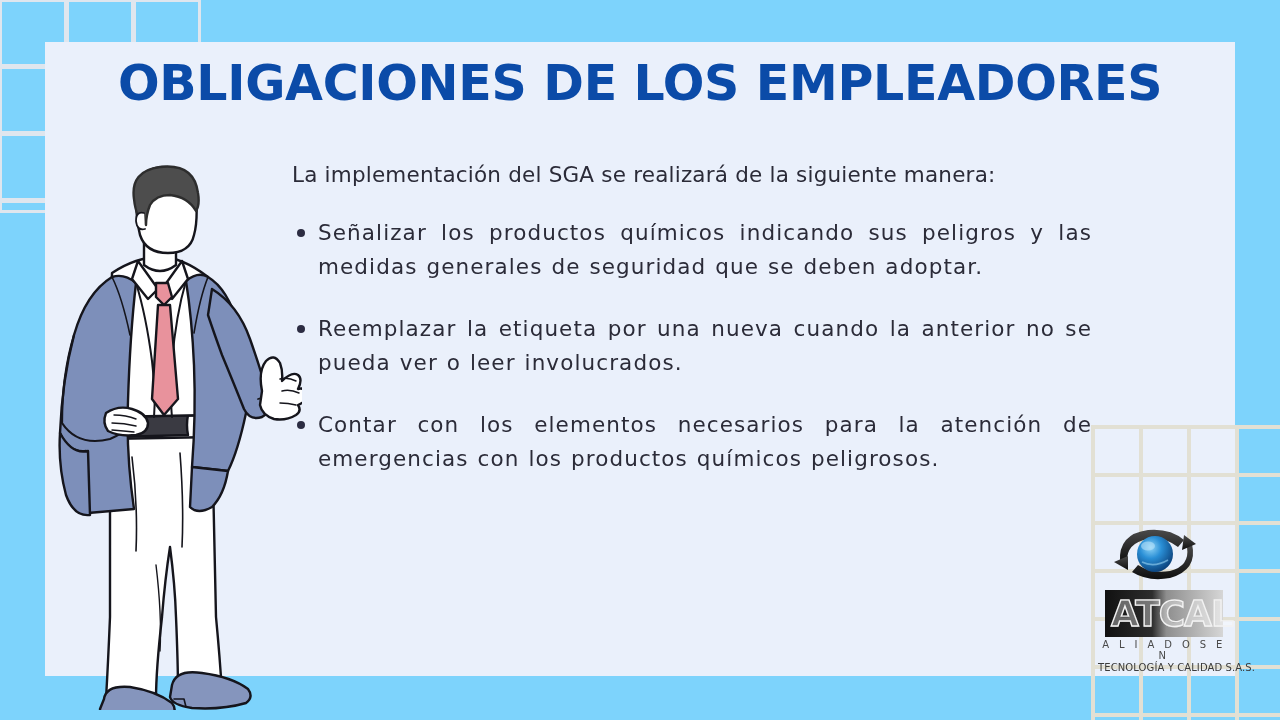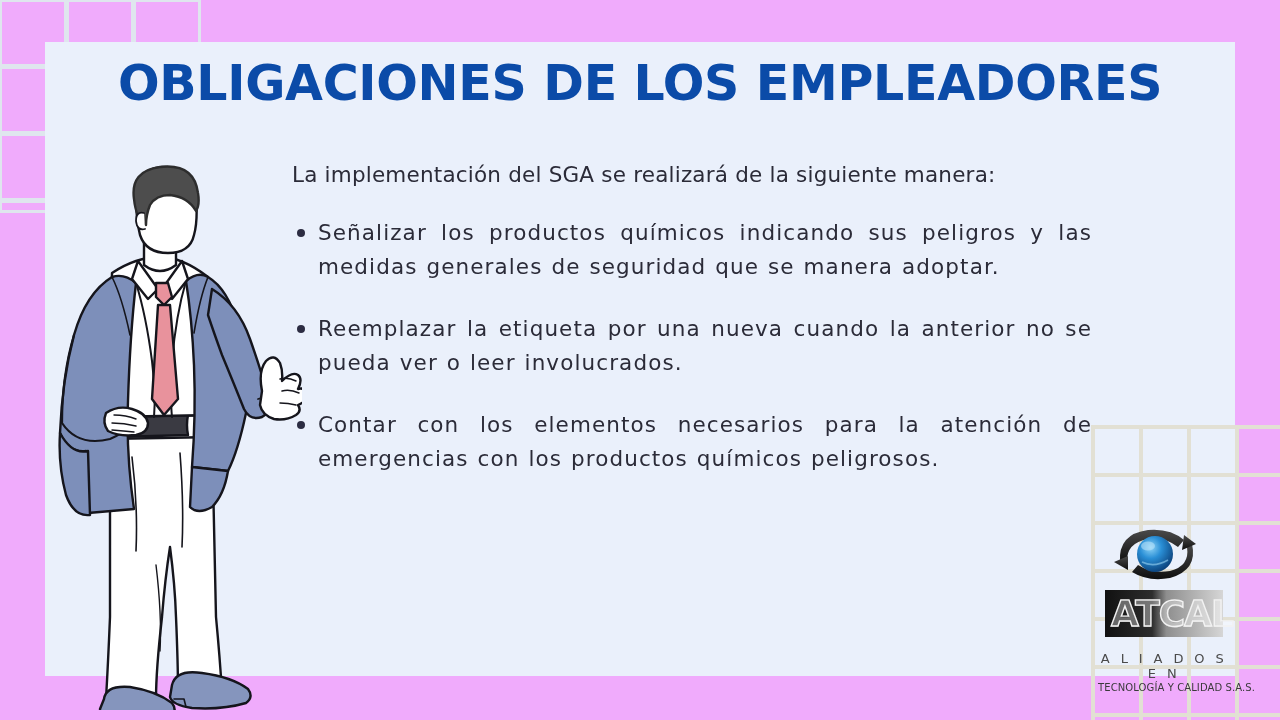--- a/index.html
+++ b/index.html
@@ -8,21 +8,21 @@
     width: 1280px;
     height: 720px;
     overflow: hidden;
     font-family: "DejaVu Sans", sans-serif;
   }
 
   #slide {
     position: relative;
     width: 1280px;
     height: 720px;
-    background: #f0abfc;
+    background: #7dd3fc;
     overflow: hidden;
   }
 
   
   .grid-tl {
     position: absolute;
     left: 0; top: 0;
     width: 201px; height: 213px;
     background-image:
       repeating-linear-gradient(to right, #dfe6ee 0 5px, rgba(0,0,0,0) 5px 67px),
@@ -141,24 +141,24 @@
     font-family: "DejaVu Sans", sans-serif;
     font-weight: bold;
     font-size: 36px;
     letter-spacing: -1px;
     color: transparent;
     -webkit-text-stroke: 1.4px #f2f2f2;
     text-shadow: 0 1px 0 rgba(255,255,255,.35);
     padding-left: 16px;
   }
   .logo-tag1 {
-    font-size: 13px;
+    font-size: 10px;
     letter-spacing: 3.4px;
     color: #4a4a4a;
-    margin-top: 14px;
+    margin-top: 2px;
     font-family: "DejaVu Sans", sans-serif;
   }
   .logo-tag2 {
     font-size: 10px;
     letter-spacing: 0.1px;
     color: #3a3a3a;
     margin-top: 1px;
     font-family: "DejaVu Sans", sans-serif;
     white-space: nowrap;
   }
@@ -172,21 +172,21 @@
 
   <div class="panel"></div>
 
   <div class="grid-br"></div>
 
   <div class="title">OBLIGACIONES DE LOS EMPLEADORES</div>
 
   <div class="body-block">
     <p class="intro">La implementación del SGA se realizará de la siguiente manera:</p>
     <ul class="bullets">
-      <li>Señalizar los productos químicos indicando sus peligros y las medidas generales de seguridad que se manera adoptar.</li>
+      <li>Señalizar los productos químicos indicando sus peligros y las medidas generales de seguridad que se deben adoptar.</li>
       <li>Reemplazar la etiqueta por una nueva  cuando la anterior no se pueda ver o leer involucrados.</li>
       <li>Contar con los elementos necesarios para la atención de emergencias  con los productos químicos peligrosos.</li>
     </ul>
   </div>
 
   <div class="illustration">
     <svg viewBox="0 0 250 545" width="250" height="545" xmlns="http://www.w3.org/2000/svg">
       <g fill="none" stroke="#15151c" stroke-width="2.4" stroke-linejoin="round" stroke-linecap="round">
 
         <path d="M58 268 L58 452 Q56 500 54 534 L104 534 Q104 505 110 452 Q113 414 118 382

